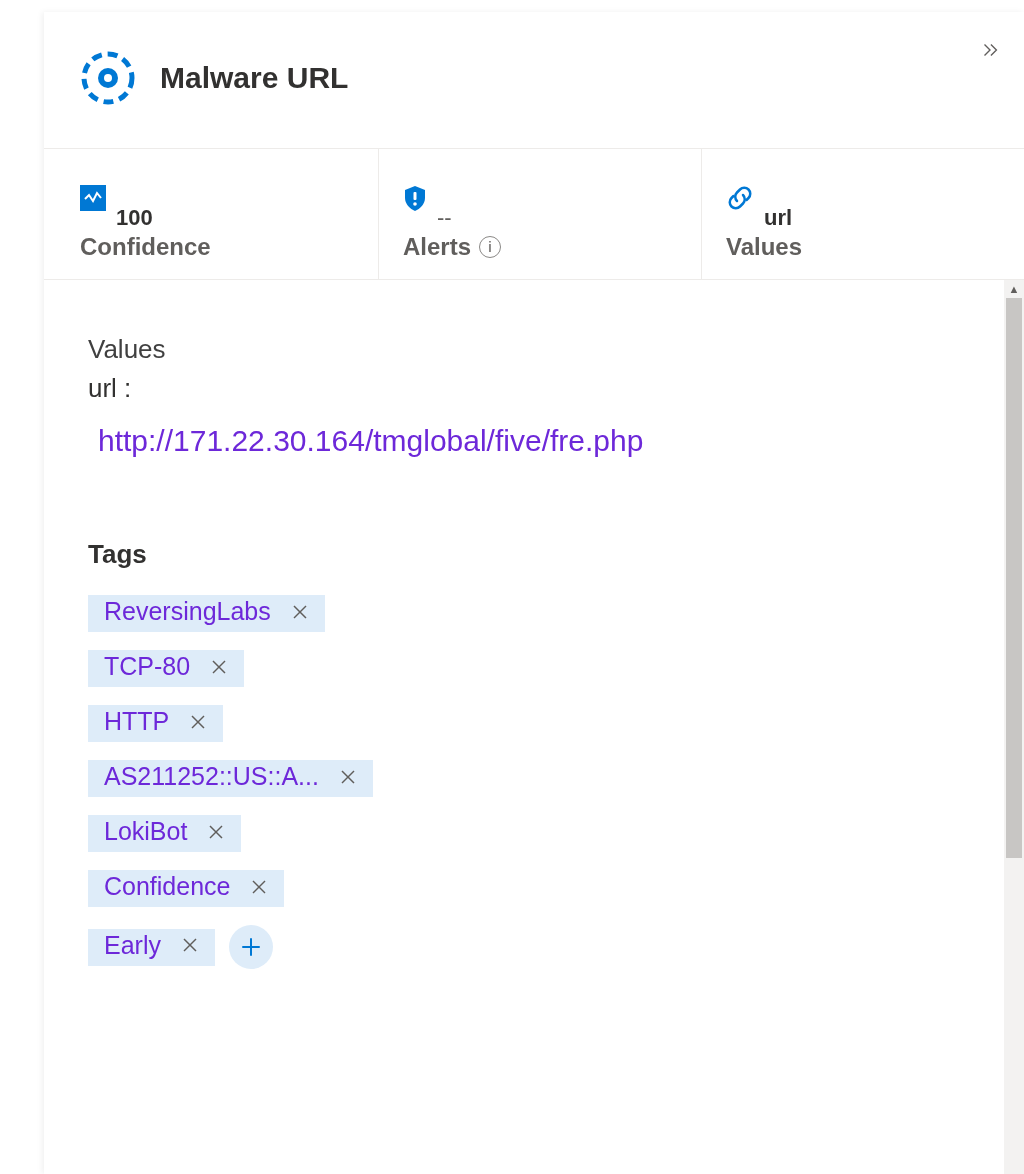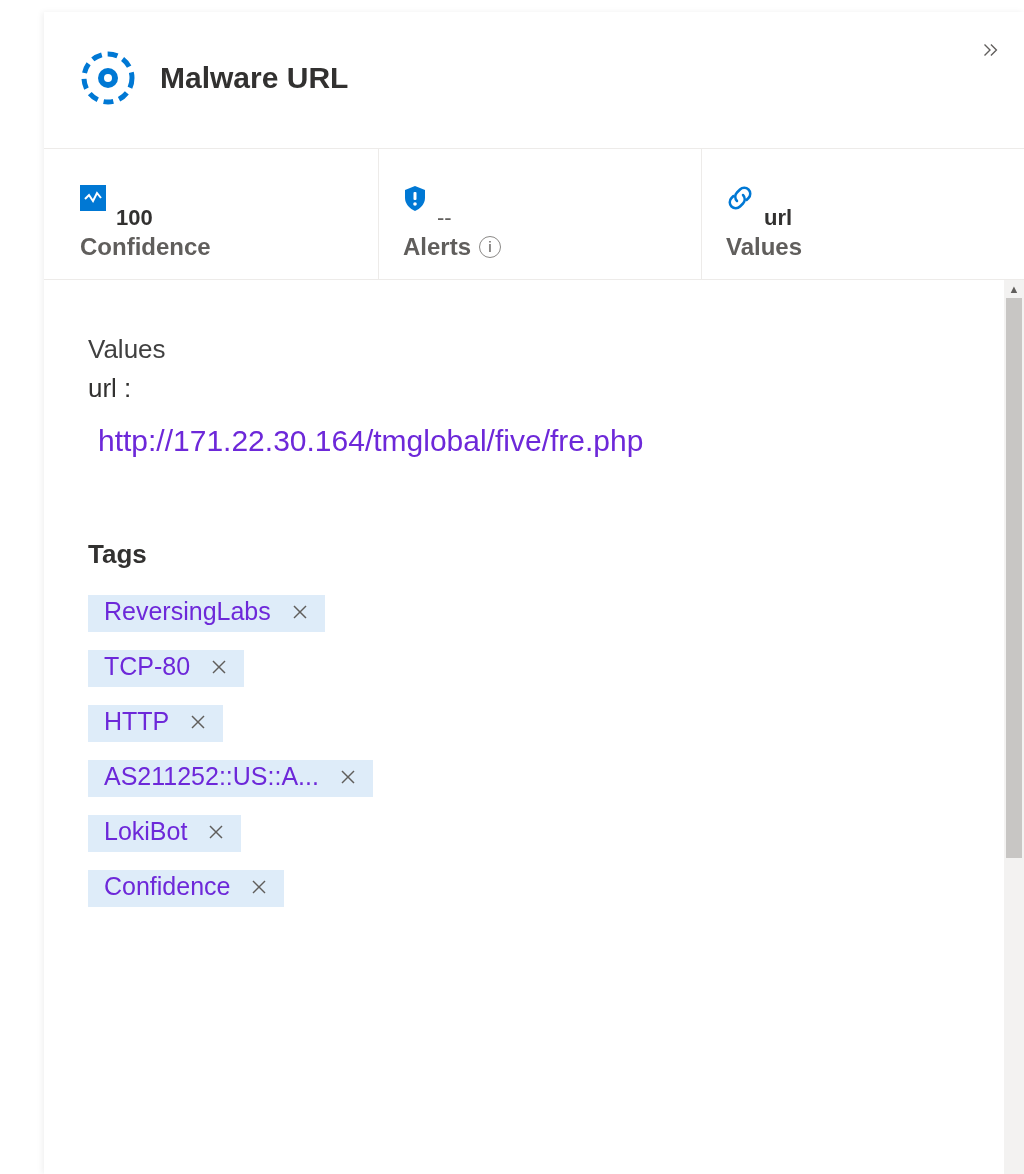--- a/index.html
+++ b/index.html
@@ -368,18 +368,35 @@
         <span class="tag">
           <span>Confidence</span>
           <span class="tag-close">
             <svg width="18" height="18" viewBox="0 0 18 18" stroke="#605e5c" stroke-width="1.5">
                 <line x1="3" y1="3" x2="15" y2="15"></line>
                 <line x1="15" y1="3" x2="3" y2="15"></line>
               </svg>
           </span>
         </span>
 
+        <div class="tag-row">
+          <span class="tag">
+            <span>Early</span>
+            <span class="tag-close">
+              <svg width="18" height="18" viewBox="0 0 18 18" stroke="#605e5c" stroke-width="1.5">
+                  <line x1="3" y1="3" x2="15" y2="15"></line>
+                  <line x1="15" y1="3" x2="3" y2="15"></line>
+                </svg>
+            </span>
+          </span>
+          <button class="add-tag-btn">
+            <svg width="22" height="22" viewBox="0 0 22 22" stroke="#0078d4" stroke-width="2" stroke-linecap="round">
+              <line x1="11" y1="3" x2="11" y2="19"></line>
+              <line x1="3" y1="11" x2="19" y2="11"></line>
+            </svg>
+          </button>
+        </div>
 
       </div>
     </div>
   </div>
 
 </div>
 
 </body></html>

